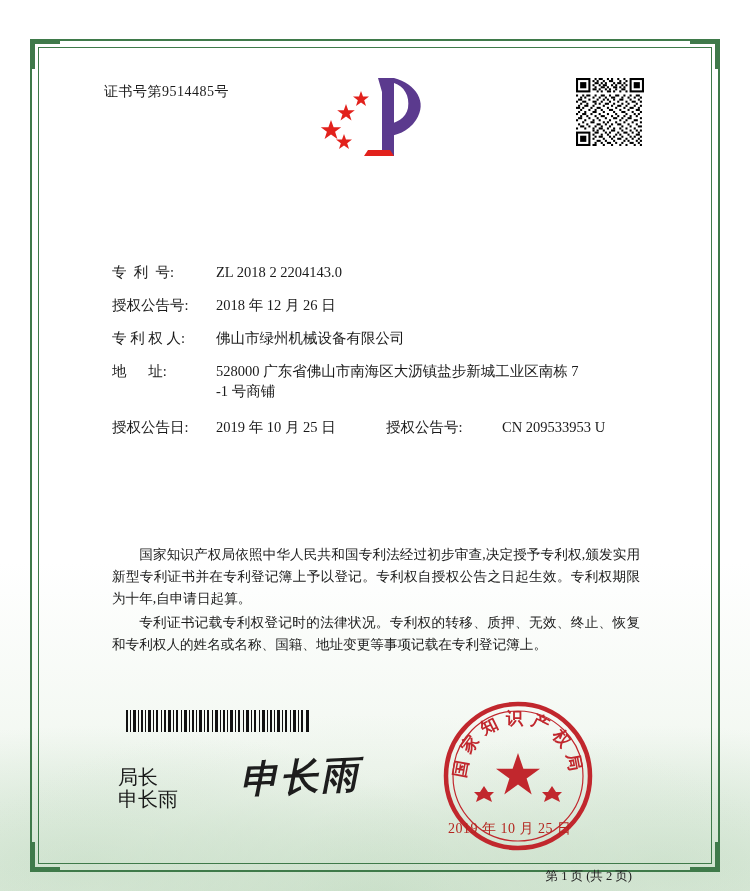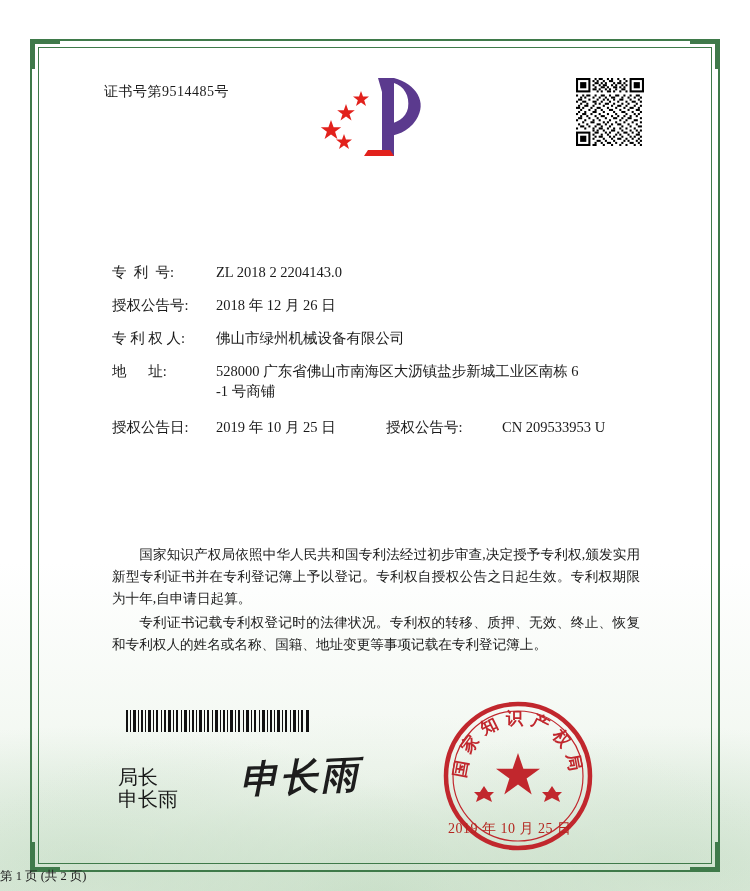--- a/index.html
+++ b/index.html
@@ -170,21 +170,21 @@
     left: 448px; top: 810px;
     font-size: 14px;
     color: #b4261f;
     letter-spacing: 0.5px;
   }
 
   .page-footer {
     position: absolute;
     left: 0; top: 858px;
     width: 632px;
-    text-align: left;
+    text-align: right;
     font-size: 12.5px;
     color: #222;
   }
 </style>
 </head>
 <body>
 
 <div class="page">
   <div class="bg-tint"></div>
 
@@ -482,21 +482,21 @@
     <div class="row">
       <div class="lbl">授权公告号:</div>
       <div class="val">2018 年 12 月 26 日</div>
     </div>
     <div class="row">
       <div class="lbl">专 利 权 人:</div>
       <div class="val">佛山市绿州机械设备有限公司</div>
     </div>
     <div class="row addr">
       <div class="lbl">地      址:</div>
-      <div class="val">528000 广东省佛山市南海区大沥镇盐步新城工业区南栋 6
+      <div class="val">528000 广东省佛山市南海区大沥镇盐步新城工业区南栋 7
 -1 号商铺</div>
     </div>
     <div class="pubrow">
       <div class="c1">授权公告日:</div>
       <div class="c2">2019 年 10 月 25 日</div>
       <div class="c3">授权公告号:</div>
       <div class="c4">CN 209533953 U</div>
     </div>
   </div>
 

